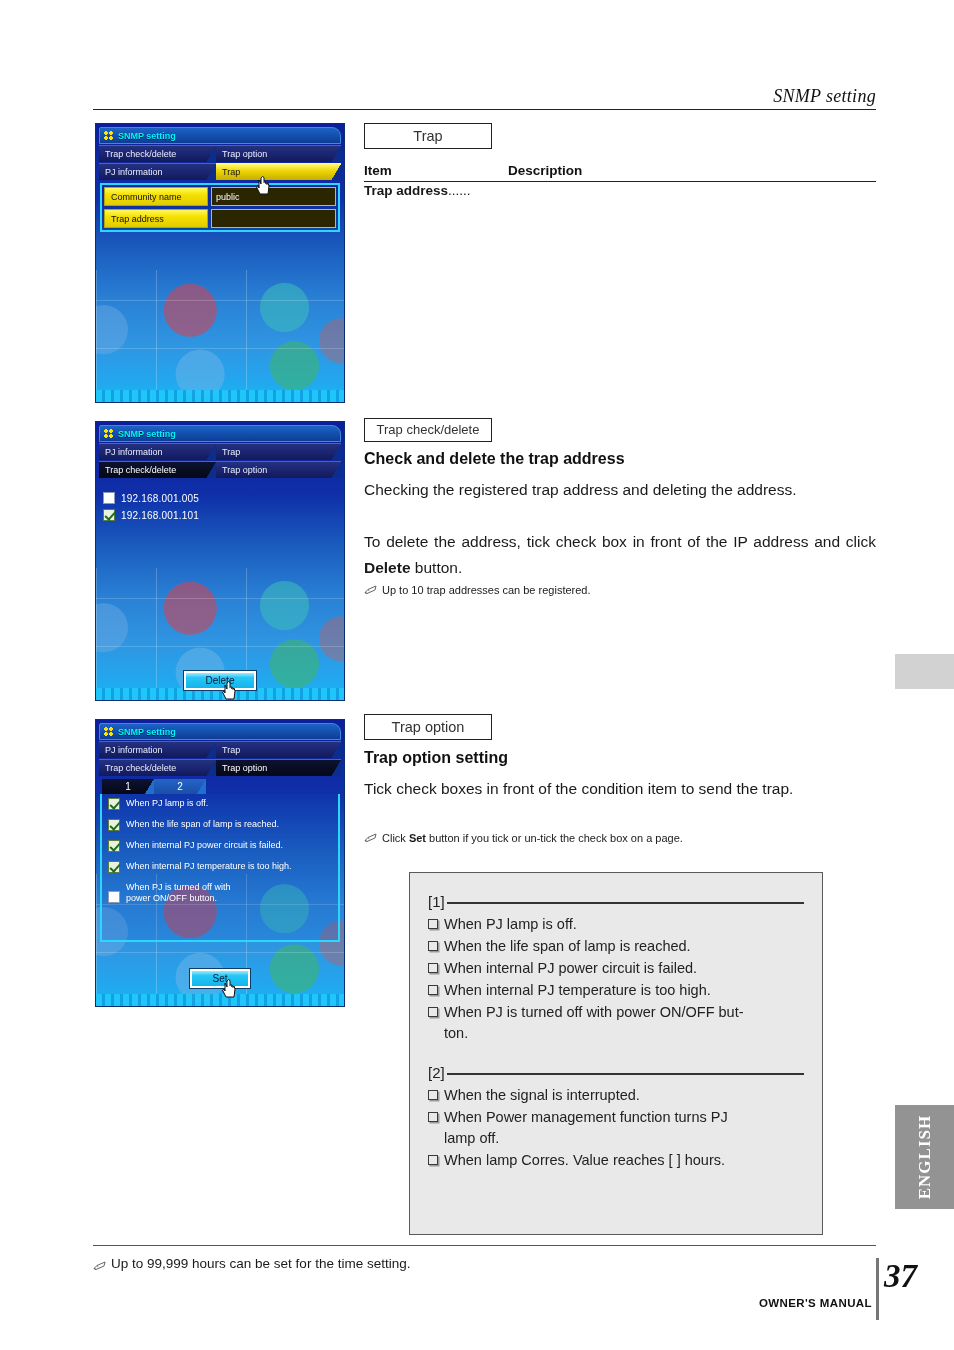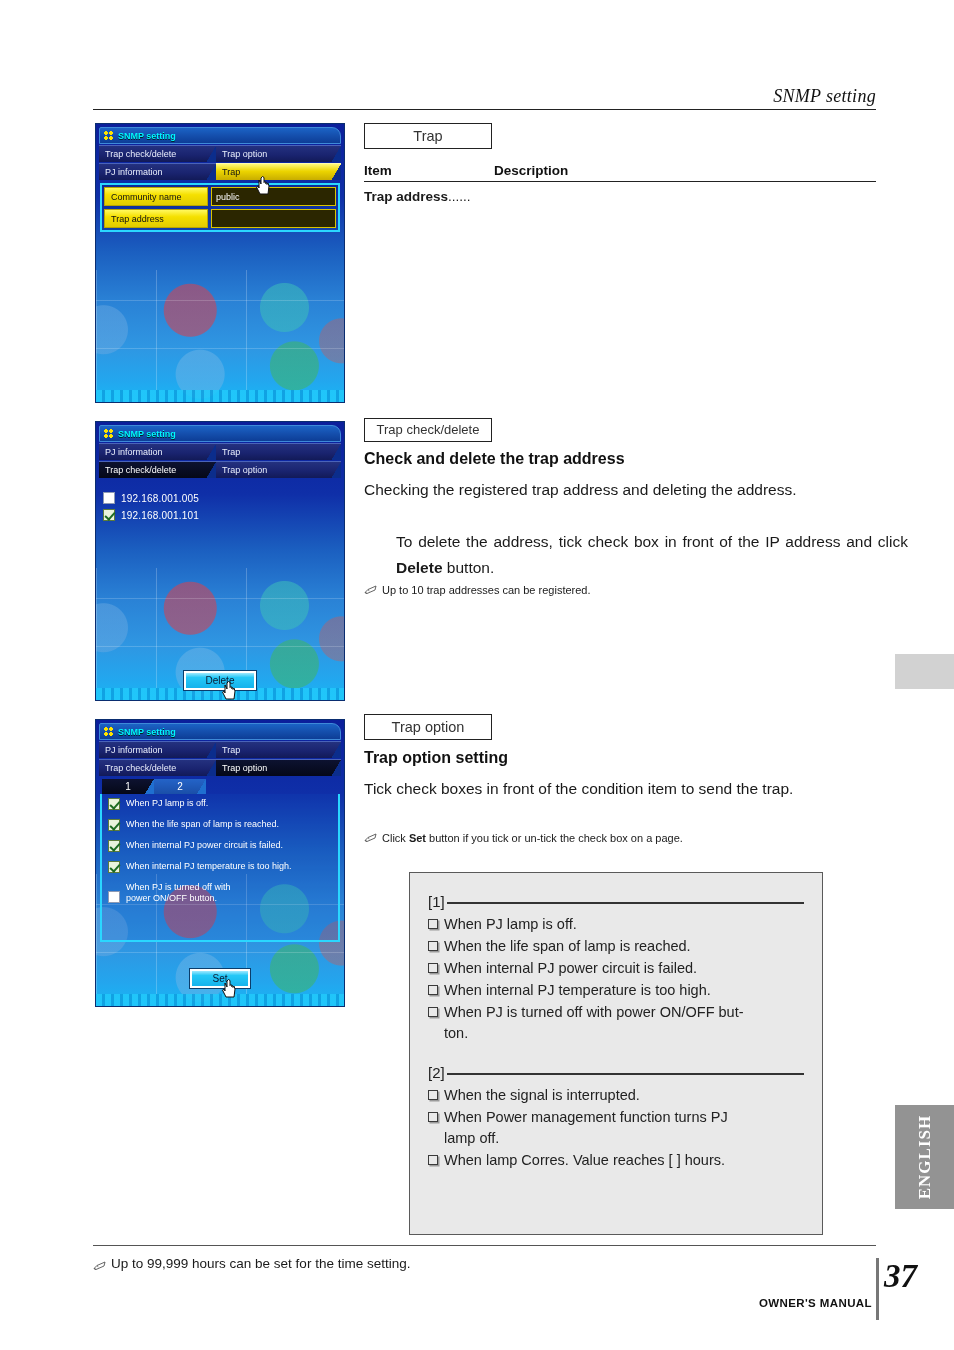--- a/index.html
+++ b/index.html
@@ -249,21 +249,21 @@
     line-height:20px;
     padding:2px 10px;
   }
 
   .item-table { position:absolute; left:364px; width:512px; }
   .item-head {
     display:flex; font-weight:bold; font-size:13.5px; color:#111;
     padding-bottom:3px;
     border-bottom:1.5px solid #222;
   }
-  .item-head .c1 { width:130px; }
+  .item-head .c1 { width:144px; }
   .item-row { display:flex; font-size:13.5px; line-height:18px; margin-top:5px; color:#1a1a1a; }
   .item-row .c1 { width:130px; flex:0 0 130px; font-weight:bold; }
   .item-row .c1 .dots { font-weight:normal; }
   .item-row .c2 { flex:1; }
 
   h2.sec-title {
     position:absolute;
     font-size:16px; font-weight:bold; color:#111;
   }
   p.body-text {
@@ -472,32 +472,32 @@
   </div>
 </div>
 
 <div class="callout" style="left:364px; top:123px; width:128px;">Trap</div>
 
 <div class="item-table" style="top:163px;">
   <div class="item-head">
     <span class="c1">Item</span>
     <span class="c2">Description</span>
   </div>
-  <div class="item-row" style="margin-top:6px;">
+  <div class="item-row" style="margin-top:0;">
     <span class="c1"><span>Trap address</span><span class="dots">......</span></span>
   </div>
 </div>
 
 <div class="callout" style="left:364px; top:418px; width:128px; font-size:13px; text-align:center; padding:1px 6px;">Trap check/delete</div>
 
 <h2 class="sec-title" style="left:364px; top:450px;">Check and delete the trap address</h2>
 
 <p class="body-text" style="left:364px; top:477px; width:512px;">Checking the registered trap address and deleting the address.</p>
 
-<p class="body-text" style="left:364px; top:529px; width:512px;margin-left:32px;"><span>To delete the address, tick check box in front of the IP address and click </span><b>Delete</b><span> button.</span></p>
+<p class="body-text" style="left:364px; top:529px; width:512px;"><span>To delete the address, tick check box in front of the IP address and click </span><b>Delete</b><span> button.</span></p>
 
 <div class="note" style="left:364px; top:579px; width:512px;">
   <span class="pen-icon">
     <svg width="13" height="10" viewBox="0 0 13 10">
         <path d="M12 1 L4 4.5 L1 7.5 L3 8.5 L11 5 Z" fill="none" stroke="#555" stroke-width="0.9"></path>
         <path d="M1 7.5 L3 8.5" stroke="#555" stroke-width="0.9"></path>
         <path d="M4 4.5 L5.2 6.2" stroke="#555" stroke-width="0.7"></path>
       </svg>
   </span>
   <span>Up to 10 trap addresses can be registered.</span>

